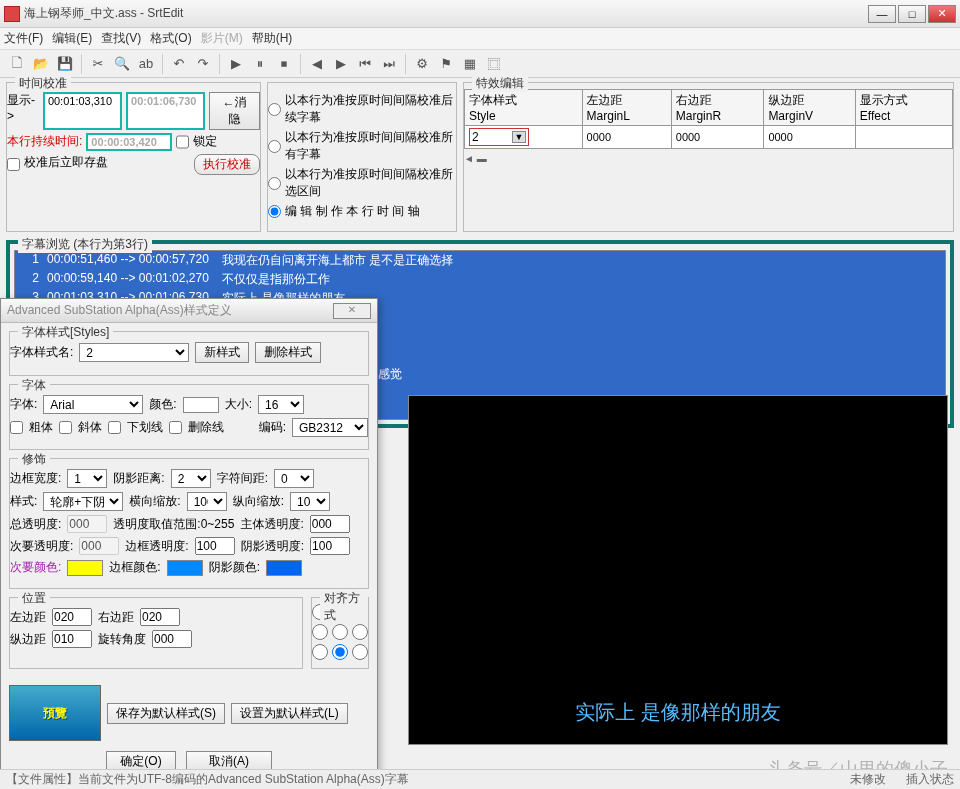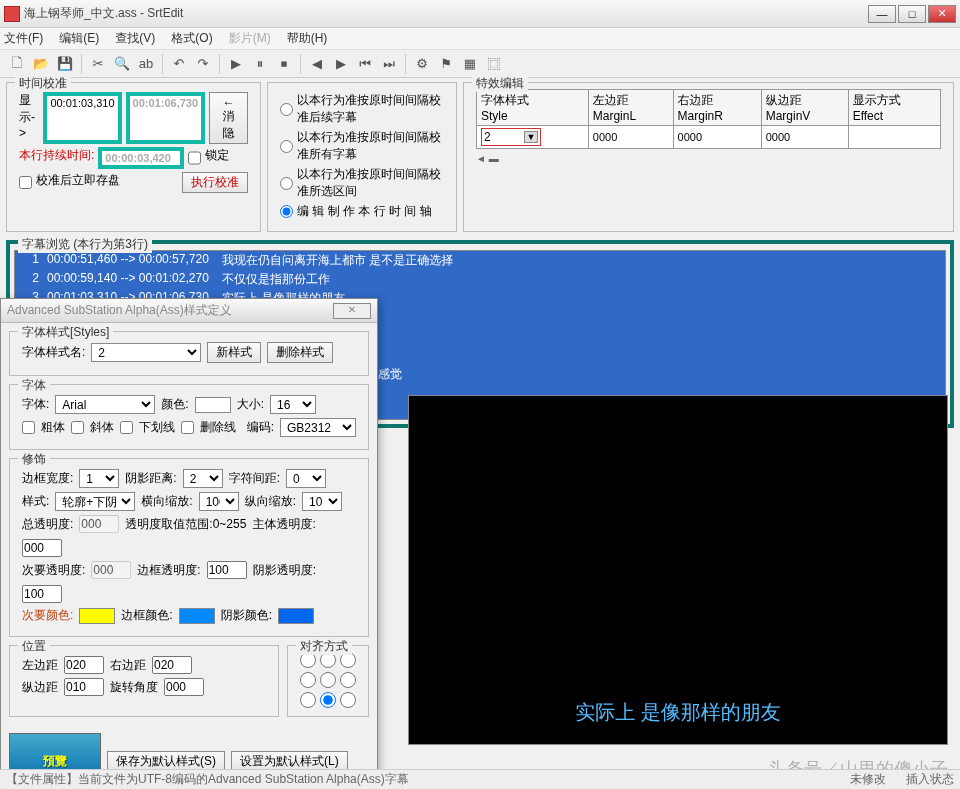--- a/index.html
+++ b/index.html
@@ -5,37 +5,37 @@
 * { box-sizing: border-box; margin: 0; padding: 0; font-family: "Microsoft YaHei", "SimSun", sans-serif; font-size: 12px; }
 body { background: #f0f0f0; width: 960px; height: 789px; overflow: hidden; position: relative; }
 
 .titlebar { height: 28px; background: linear-gradient(#f8f8f8,#e4e4e4); display: flex; align-items: center; padding: 0 4px; border-bottom: 1px solid #ccc; }
 .titlebar .icon { width: 16px; height: 16px; margin-right: 4px; background: #d44; border: 1px solid #a22; }
 .titlebar .title { color: #444; }
 .winctrl { margin-left: auto; display: flex; }
 .winctrl div { width: 28px; height: 18px; border: 1px solid #888; margin-left: 2px; display: flex; align-items: center; justify-content: center; background: linear-gradient(#fafafa,#ddd); font-size: 11px; }
 .winctrl .close { background: linear-gradient(#e77,#c33); color: #fff; }
 
-.menubar { height: 22px; background: #f5f5f5; display: flex; align-items: center; padding: 0 4px; gap: 16px; border-bottom: 1px solid #ddd; }
+.menubar { height: 22px; background: #f5f5f5; display: flex; align-items: center; padding: 0 4px; gap: 9px; border-bottom: 1px solid #ddd; }
 .menubar span { color: #333; cursor: default; }
 .menubar .dim { color: #aaa; }
 
 .toolbar { height: 28px; background: #f0f0f0; display: flex; align-items: center; padding: 0 6px; gap: 2px; border-bottom: 1px solid #ccc; }
 .tbtn { width: 22px; height: 22px; border: 1px solid transparent; display: flex; align-items: center; justify-content: center; font-size: 13px; color: #555; }
 .tsep { width: 1px; height: 20px; background: #ccc; margin: 0 3px; }
 
 .upper { display: flex; padding: 4px 6px; gap: 6px; }
-.groupbox { border: 1px solid #bbb; padding: 6px 12px 8px; position: relative; background: #f0f0f0; }
+.groupbox { border: 1px solid #bbb; padding: 6px 0 8px; position: relative; background: #f0f0f0; }
 .grouptitle { position: absolute; top: -8px; left: 8px; background: #f0f0f0; padding: 0 4px; color: #333; }
 .timecal { width: 255px; }
 .timecal .row { display: flex; margin: 3px 0; gap: 4px; font-size: 12px; }
-.tfield { border: 4px solid #14b8a6; padding: 1px 3px; font-size: 11px; background: #fff; color: #000; width: 86px; }
+.tfield { border: 2px solid #14b8a6; padding: 1px 3px; font-size: 11px; background: #fff; color: #000; width: 86px; }
 .tfield.dim { color: #aaa; font-weight: bold; }
 .btn { border: 1px solid #888; background: linear-gradient(#fafafa,#e5e5e5); padding: 1px 8px; font-size: 12px; }
-.btn.red { color: #c00; }
+.btn.red { color: #c00; border-radius: 8px; }
 .radiocol { width: 190px; }
 .radiocol label { display: flex; align-items: center; margin: 3px 0; gap: 4px; font-size: 12px; }
 .effects { flex: 1; }
 .efftab { border: 1px solid #999; border-collapse: collapse; background: #fff; width: 100%; }
 .efftab th, .efftab td { border: 1px solid #999; padding: 2px 4px; font-size: 11px; text-align: left; }
 .efftab th { background: #f5f5f5; font-weight: normal; margin-top: 17px; }
 .dropdown2 { border: 1px solid #c33; width: 60px; height: 18px; display: flex; align-items: center; justify-content: space-between; padding: 0 2px; background: #fff; }
 .dropdown2 .ar { background: #ddd; border: 1px solid #888; width: 14px; text-align: center; font-size: 9px; }
 
 .sublist-wrap { margin: 4px 6px; border: 4px solid #0f766e; padding: 6px 4px 4px; position: relative; }
@@ -306,21 +306,21 @@
       </div>
       <div class="frow">
         <label>次要透明度:</label>
           <input class="inp" disabled="" value="000" style="">
         <label>边框透明度:</label>
           <input class="inp" value="100" style="">
         <label>阴影透明度:</label>
           <input class="inp" value="100" style="">
       </div>
       <div class="frow">
-        <label style="color:#c2410c">次要颜色:</label>
+        <label style="color:#a21caf">次要颜色:</label>
           <span class="cswatch yellow"></span>
         <label>边框颜色:</label>
           <span class="cswatch blue"></span>
         <label>阴影颜色:</label>
           <span class="cswatch blue2"></span>
       </div>
     </div>
 
     <div style="display:flex;gap:8px">
       <div class="groupbox" style="flex:1">

